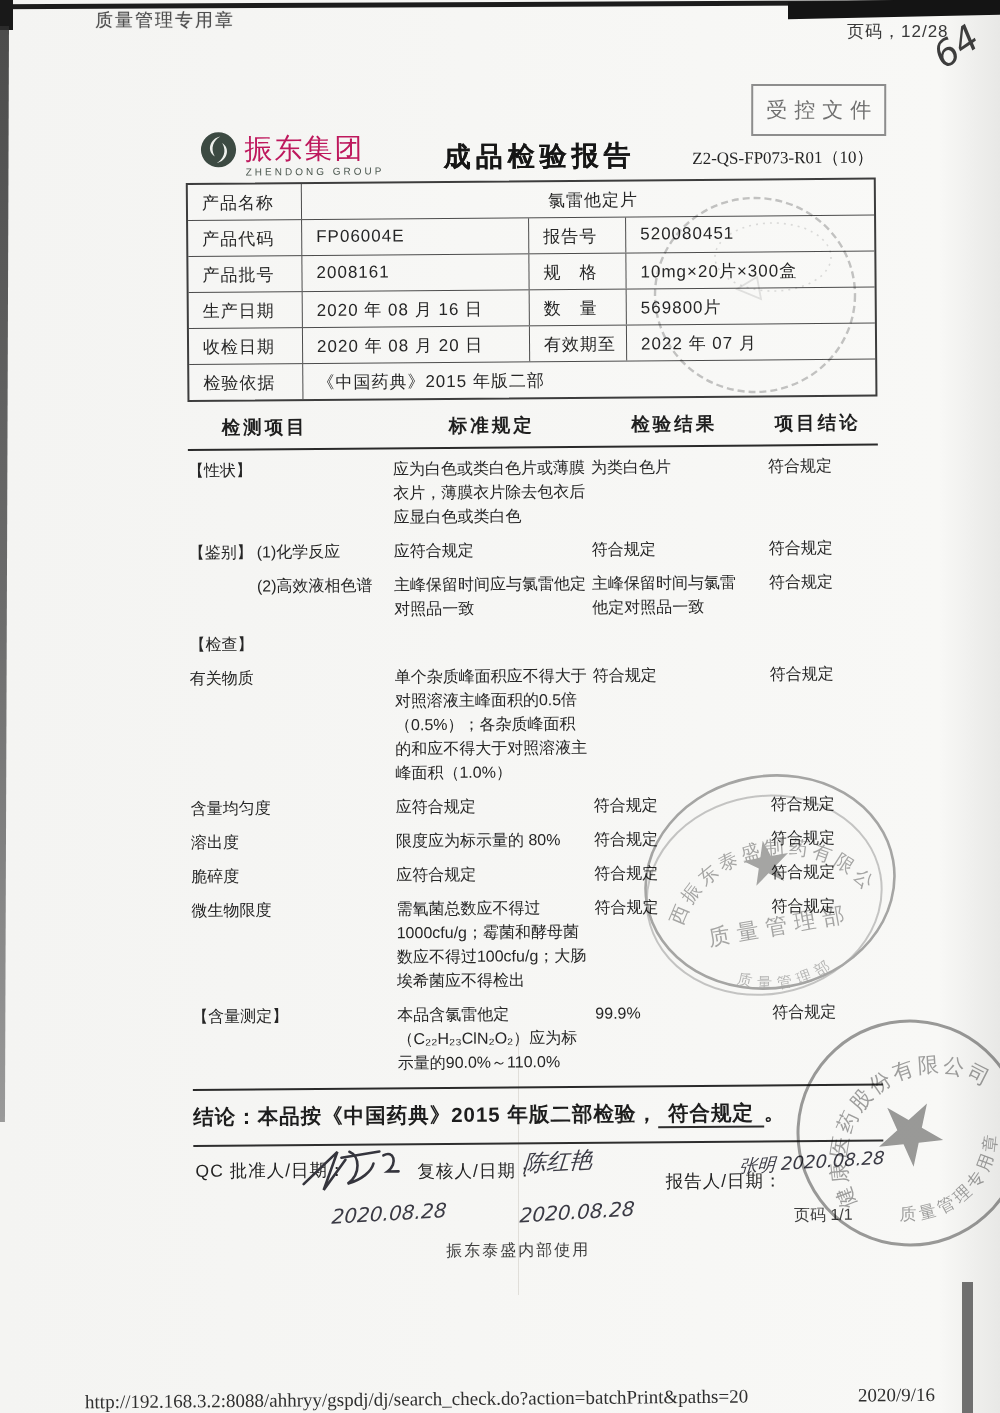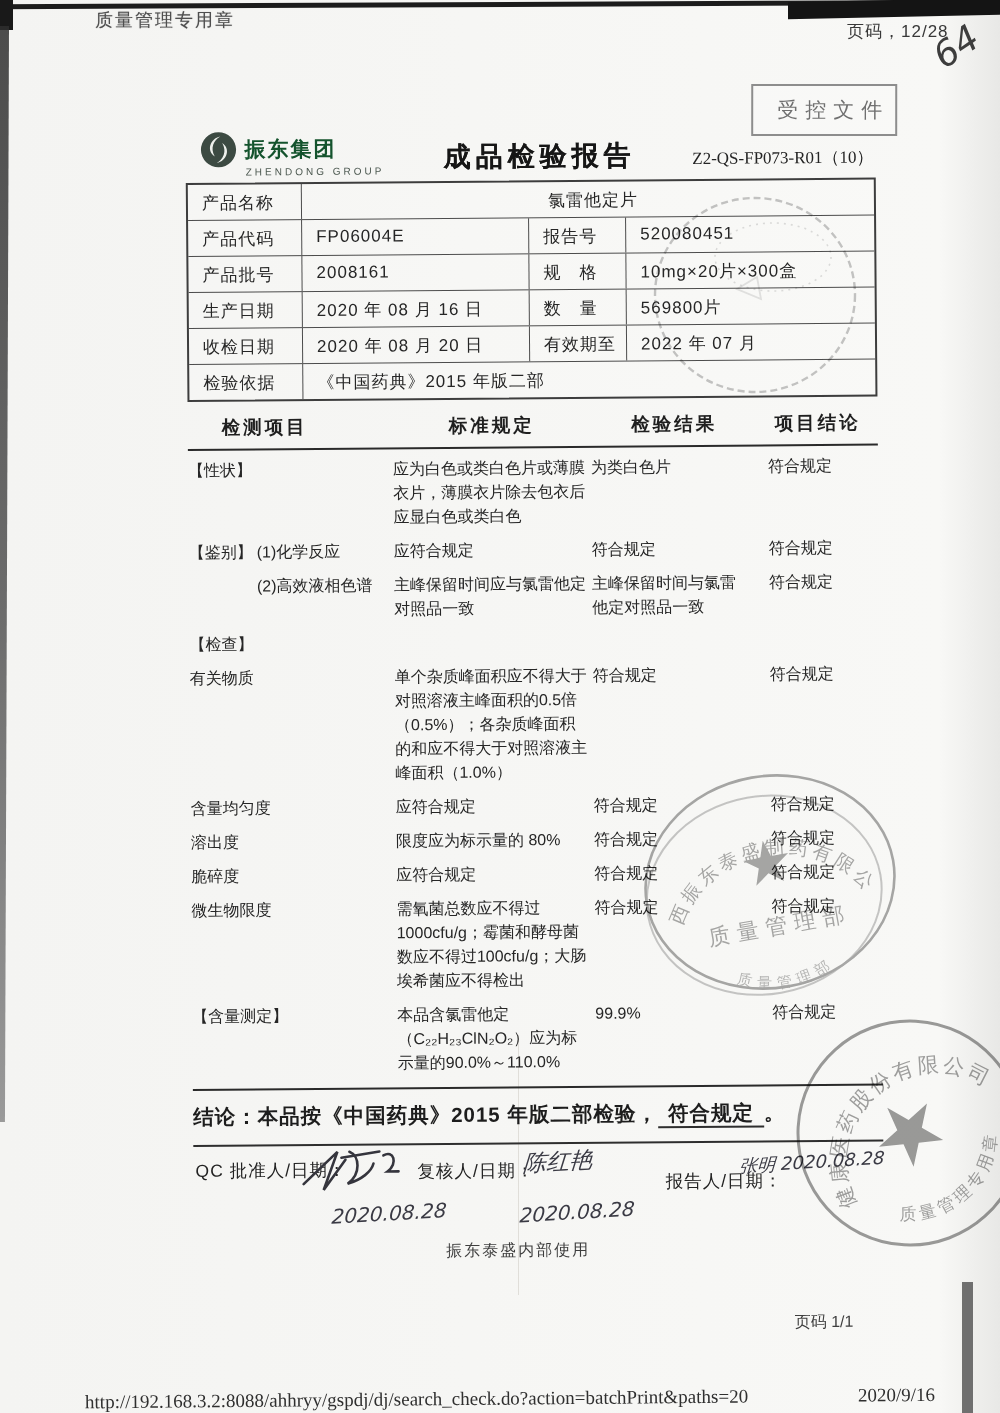--- a/index.html
+++ b/index.html
@@ -21,25 +21,25 @@
 
   
   .sys-title{position:absolute;left:95px;top:8px;font-size:18px;letter-spacing:2px;color:#4f4f4f;text-shadow:0 0 1px rgba(90,90,90,.45);}
   .page-indicator{position:absolute;left:812px;top:20px;font-size:17px;color:#383838;letter-spacing:1px;margin-left:35px;}
   .hand-mark{position:absolute;left:933px;top:26px;font-size:36px;color:#3d3d3d;font-style:italic;transform:rotate(-34deg);font-family:"DejaVu Sans",sans-serif;}
 
   
   .doc{position:absolute;left:185px;top:85px;width:690px;transform:rotate(-0.45deg);transform-origin:top left;}
   .controlled{position:absolute;left:566px;top:4px;width:124px;height:48px;border:2.5px solid #8d8d8d;
     color:#707070;font-size:21px;letter-spacing:7px;display:flex;align-items:center;justify-content:center;
-    padding-left:18px;transform:rotate(.5deg);background:rgba(255,255,255,.2);}
+    padding-left:7px;transform:rotate(.5deg);background:rgba(255,255,255,.2);}
   .doc-header{position:relative;height:98px;}
   .logo{position:absolute;left:14px;top:46px;}
   .logo-row{display:flex;align-items:center;gap:7px;}
-  .logo-cn{font-size:21px;font-weight:bold;color:#14532d;letter-spacing:2px;}
+  .logo-cn{font-size:28px;font-weight:normal;color:#be185d;letter-spacing:2px;}
   .logo-en{font-size:10px;letter-spacing:3px;color:#4c5850;margin-left:46px;margin-top:-2px;}
   .title{position:absolute;left:258px;top:56px;font-size:27px;font-weight:bold;letter-spacing:5px;color:#161616;text-shadow:0 0 .6px #333;}
   .doc-code{position:absolute;right:2px;top:66px;font-family:"Liberation Serif",serif;font-size:17px;color:#242424;}
 
   
   .info-table{border:2.2px solid #3d3d3d;border-top-width:2.6px;background:rgba(255,255,255,.15);}
   .irow{display:grid;grid-template-columns:113px 227px 97px 253px;}
   .irow+.irow{border-top:1.6px solid #4c4c4c;}
   .irow>div{padding:7px 8px 5px 14px;font-size:17px;color:#262626;letter-spacing:1px;}
   .ic{border-left:1.6px solid #4c4c4c;}
@@ -73,21 +73,21 @@
   .qc-sig{position:absolute;left:104px;top:-6px;}
   .qc-date{position:absolute;left:138px;top:56px;font-size:20px;}
   .review-label{left:224px;top:14px;}
   .review-name{position:absolute;left:330px;top:2px;font-size:23px;}
   .review-date{position:absolute;left:326px;top:56px;font-size:20px;}
   .reporter-label{left:438px;top:26px;margin-left:34px;}
   .reporter-sig{position:absolute;left:546px;top:8px;font-size:18px;white-space:nowrap;}
 
   
   .foot-internal{position:absolute;left:252px;top:1158px;font-size:16px;color:#3e3e3e;letter-spacing:2px;}
-  .foot-page{position:absolute;left:600px;top:1232px;font-size:16px;color:#3e3e3e;}
+  .foot-page{position:absolute;left:600px;top:1125px;font-size:16px;color:#3e3e3e;}
 
   
   .stamp{position:absolute;mix-blend-mode:multiply;}
   .stamp text{fill:#757575;}
   .stamp-a{left:640px;top:180px;opacity:.5;}
   .stamp-b{left:635px;top:762px;opacity:.62;transform:rotate(-10deg);}
   .stamp-c{left:785px;top:1008px;opacity:.68;transform:rotate(-42deg);}
 
   
   .status-line{position:absolute;left:85px;top:1387px;width:980px;transform:rotate(-0.5deg);

